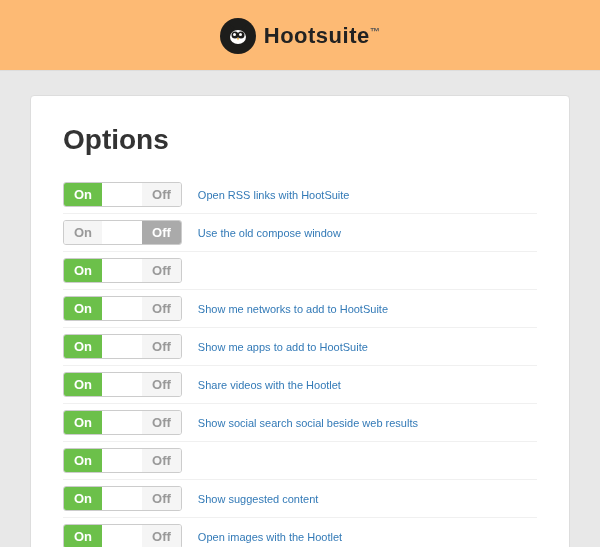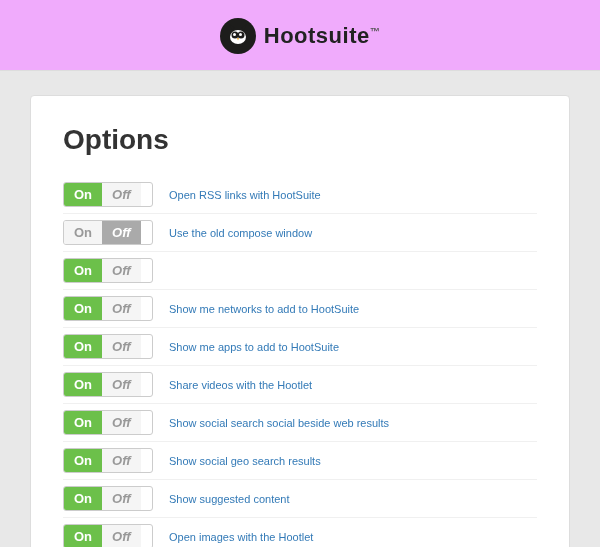--- a/index.html
+++ b/index.html
@@ -7,21 +7,21 @@
       background: #e8e8e8;
       font-family: Arial, Helvetica, sans-serif;
       width: 600px;
       min-height: 547px;
     }
     .header {
       display: flex;
       align-items: center;
       justify-content: center;
       padding: 18px 0 16px 0;
-      background: #f0abfc;
+      background: #fdba74;
       border-bottom: 1px solid #ddd;
     }
     .header-logo {
       display: flex;
       align-items: center;
       gap: 8px;
     }
     .header-title {
       font-size: 22px;
       font-weight: bold;
@@ -60,41 +60,41 @@
       border-bottom: none;
     }
     .toggle-group {
       display: flex;
       border-radius: 3px;
       overflow: hidden;
       border: 1px solid #ccc;
       min-width: 90px;
       margin-right: 16px;
       flex-shrink: 0;
+      gap: 40px;
     }
     .toggle-on {
       padding: 4px 10px;
       font-size: 13px;
       font-weight: bold;
       cursor: pointer;
       background: #6cc04a;
       color: #fff;
       border: none;
       outline: none;
     }
     .toggle-off {
       padding: 4px 10px;
       font-size: 13px;
       font-weight: bold;
       cursor: pointer;
       background: #f5f5f5;
       color: #999;
       border: none;
       outline: none;
-      font-style: italic;
     }
     .toggle-on.inactive {
       background: #f5f5f5;
       color: #999;
     }
     .toggle-off.active {
       background: #aaa;
       color: #fff;
     }
     .option-label {
@@ -181,21 +181,20 @@
           <button class="toggle-on">On</button>
           <button class="toggle-off">Off</button>
         </div>
         <span class="option-label">Show social search social beside web results</span>
       </div>
       <div class="option-row">
         <div class="toggle-group">
           <button class="toggle-on">On</button>
           <button class="toggle-off">Off</button>
         </div>
-        <span class="option-label">Show social geo search results</span>
       </div>
       <div class="option-row">
         <div class="toggle-group">
           <button class="toggle-on">On</button>
           <button class="toggle-off">Off</button>
         </div>
         <span class="option-label">Show suggested content</span>
       </div>
       <div class="option-row">
         <div class="toggle-group">

